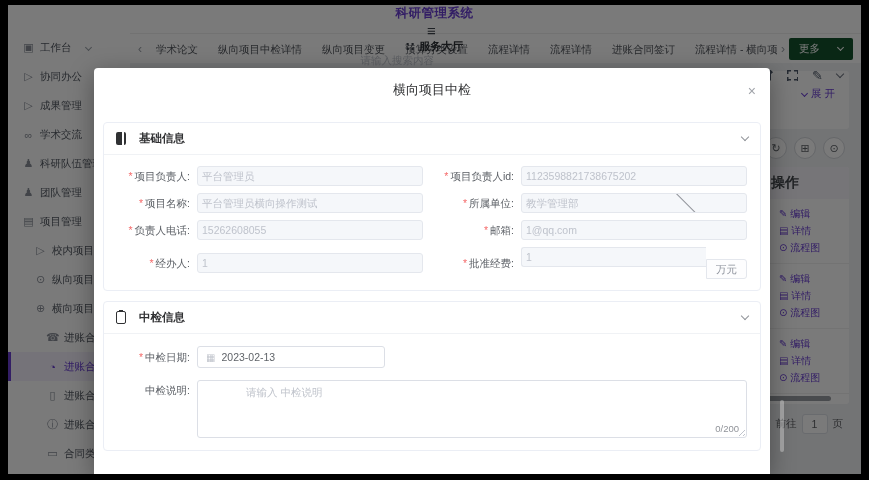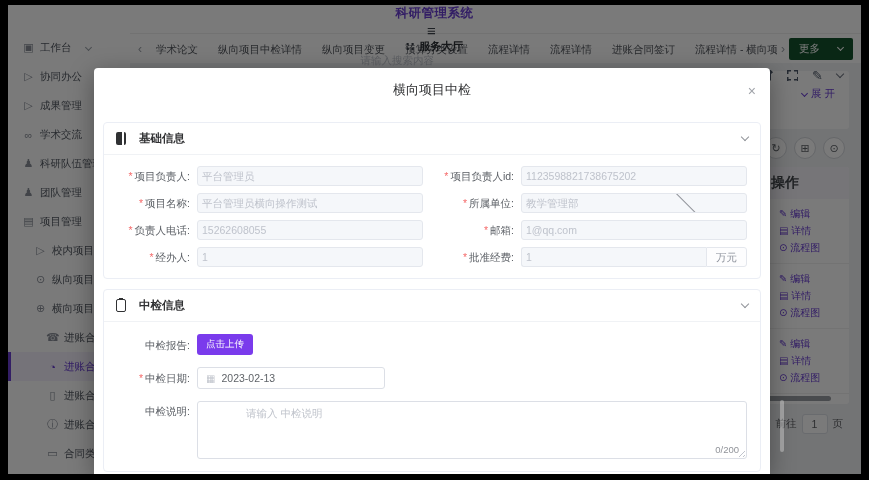--- a/index.html
+++ b/index.html
@@ -116,21 +116,21 @@
   .form-grid { display: grid; grid-template-columns: 1fr 1fr; column-gap: 18px; row-gap: 7px; padding: 11px 13px; }
   .field { display: flex; align-items: center; }
   .field.top { align-items: flex-start; }
   .field label { width: 80px; flex-shrink: 0; display: flex; justify-content: flex-end; align-items: center; color: #5c6066; font-size: 10.5px; padding-right: 7px; line-height: 20px; }
   .star { color: #f56c6c; font-style: normal; margin-right: 2px; }
   .input { flex: 1; height: 20px; line-height: 18px; background: #f5f7fa; border: 1px solid #e4e7ed; border-radius: 3px; padding: 0 4px; color: #bfc3cc; font-size: 10.5px; overflow: hidden; white-space: nowrap; cursor: not-allowed; }
   .input.select { display: flex; align-items: center; }
   .input.select span { flex: 1; }
   .input-group { flex: 1; display: flex; }
   .input-group .input { border-radius: 3px 0 0 3px; border-right: none; }
-  .append { height: 20px; line-height: 18px; background: #fdfdfe; border: 1px solid #e4e7ed; border-radius: 0 3px 3px 0; padding: 0 9px; color: #8a8f99; font-size: 10.5px; }
+  .append { height: 20px; line-height: 18px; background: #fdfdfe; border: 1px solid #e4e7ed; border-radius: 0 3px 3px 0; padding: 0 9px; color: #8a8f99; font-size: 10.5px; margin-top: 12px; }
 
   .form-rows { padding: 12px 13px 12px; display: flex; flex-direction: column; gap: 12px; }
   .upload-btn { background: #7a3bec; color: #fff; border: none; border-radius: 3px; font-size: 9.5px; padding: 4px 9px; cursor: pointer; font-family: inherit; }
   .date-input { width: 188px; height: 22px; background: #fff; border: 1px solid #dcdfe6; border-radius: 3px; display: flex; align-items: center; gap: 6px; padding: 0 8px; color: #5f6368; font-size: 10.5px; cursor: pointer; }
   .cal-icon { color: #c0c4cc; font-size: 10px; }
   .textarea { flex: 1; height: 58px; background: #fff; border: 1px solid #dcdfe6; border-radius: 3px; position: relative; padding: 5px 8px; cursor: text; }
   .ph { color: #c0c4cc; font-size: 10.5px; margin-left: 40px; }
   .counter { position: absolute; right: 7px; bottom: 3px; color: #909399; font-size: 9.5px; }
   .textarea::after { content: ""; position: absolute; right: 1px; bottom: 1px; width: 7px; height: 7px;
     background: repeating-linear-gradient(135deg, transparent 0 2px, #c0c4cc 2px 3px); clip-path: polygon(100% 0, 100% 100%, 0 100%); }
@@ -382,26 +382,20 @@
 
       <section class="m-card">
         <div class="sec-head">
           <span class="sec-icon clipboard"></span>
           <span class="sec-title">中检信息</span>
           <span class="chev-g"></span>
         </div>
         <div class="form-rows">
           <div class="field">
             <label>
-                <span>中检报告:</span>
-              </label>
-            <button class="upload-btn">点击上传</button>
-          </div>
-          <div class="field">
-            <label>
                 <i class="star">*</i>
                 <span>中检日期:</span>
               </label>
             <div class="date-input">
               <span class="cal-icon">▦</span>
               <span>2023-02-13</span>
             </div>
           </div>
           <div class="field top">
             <label>

